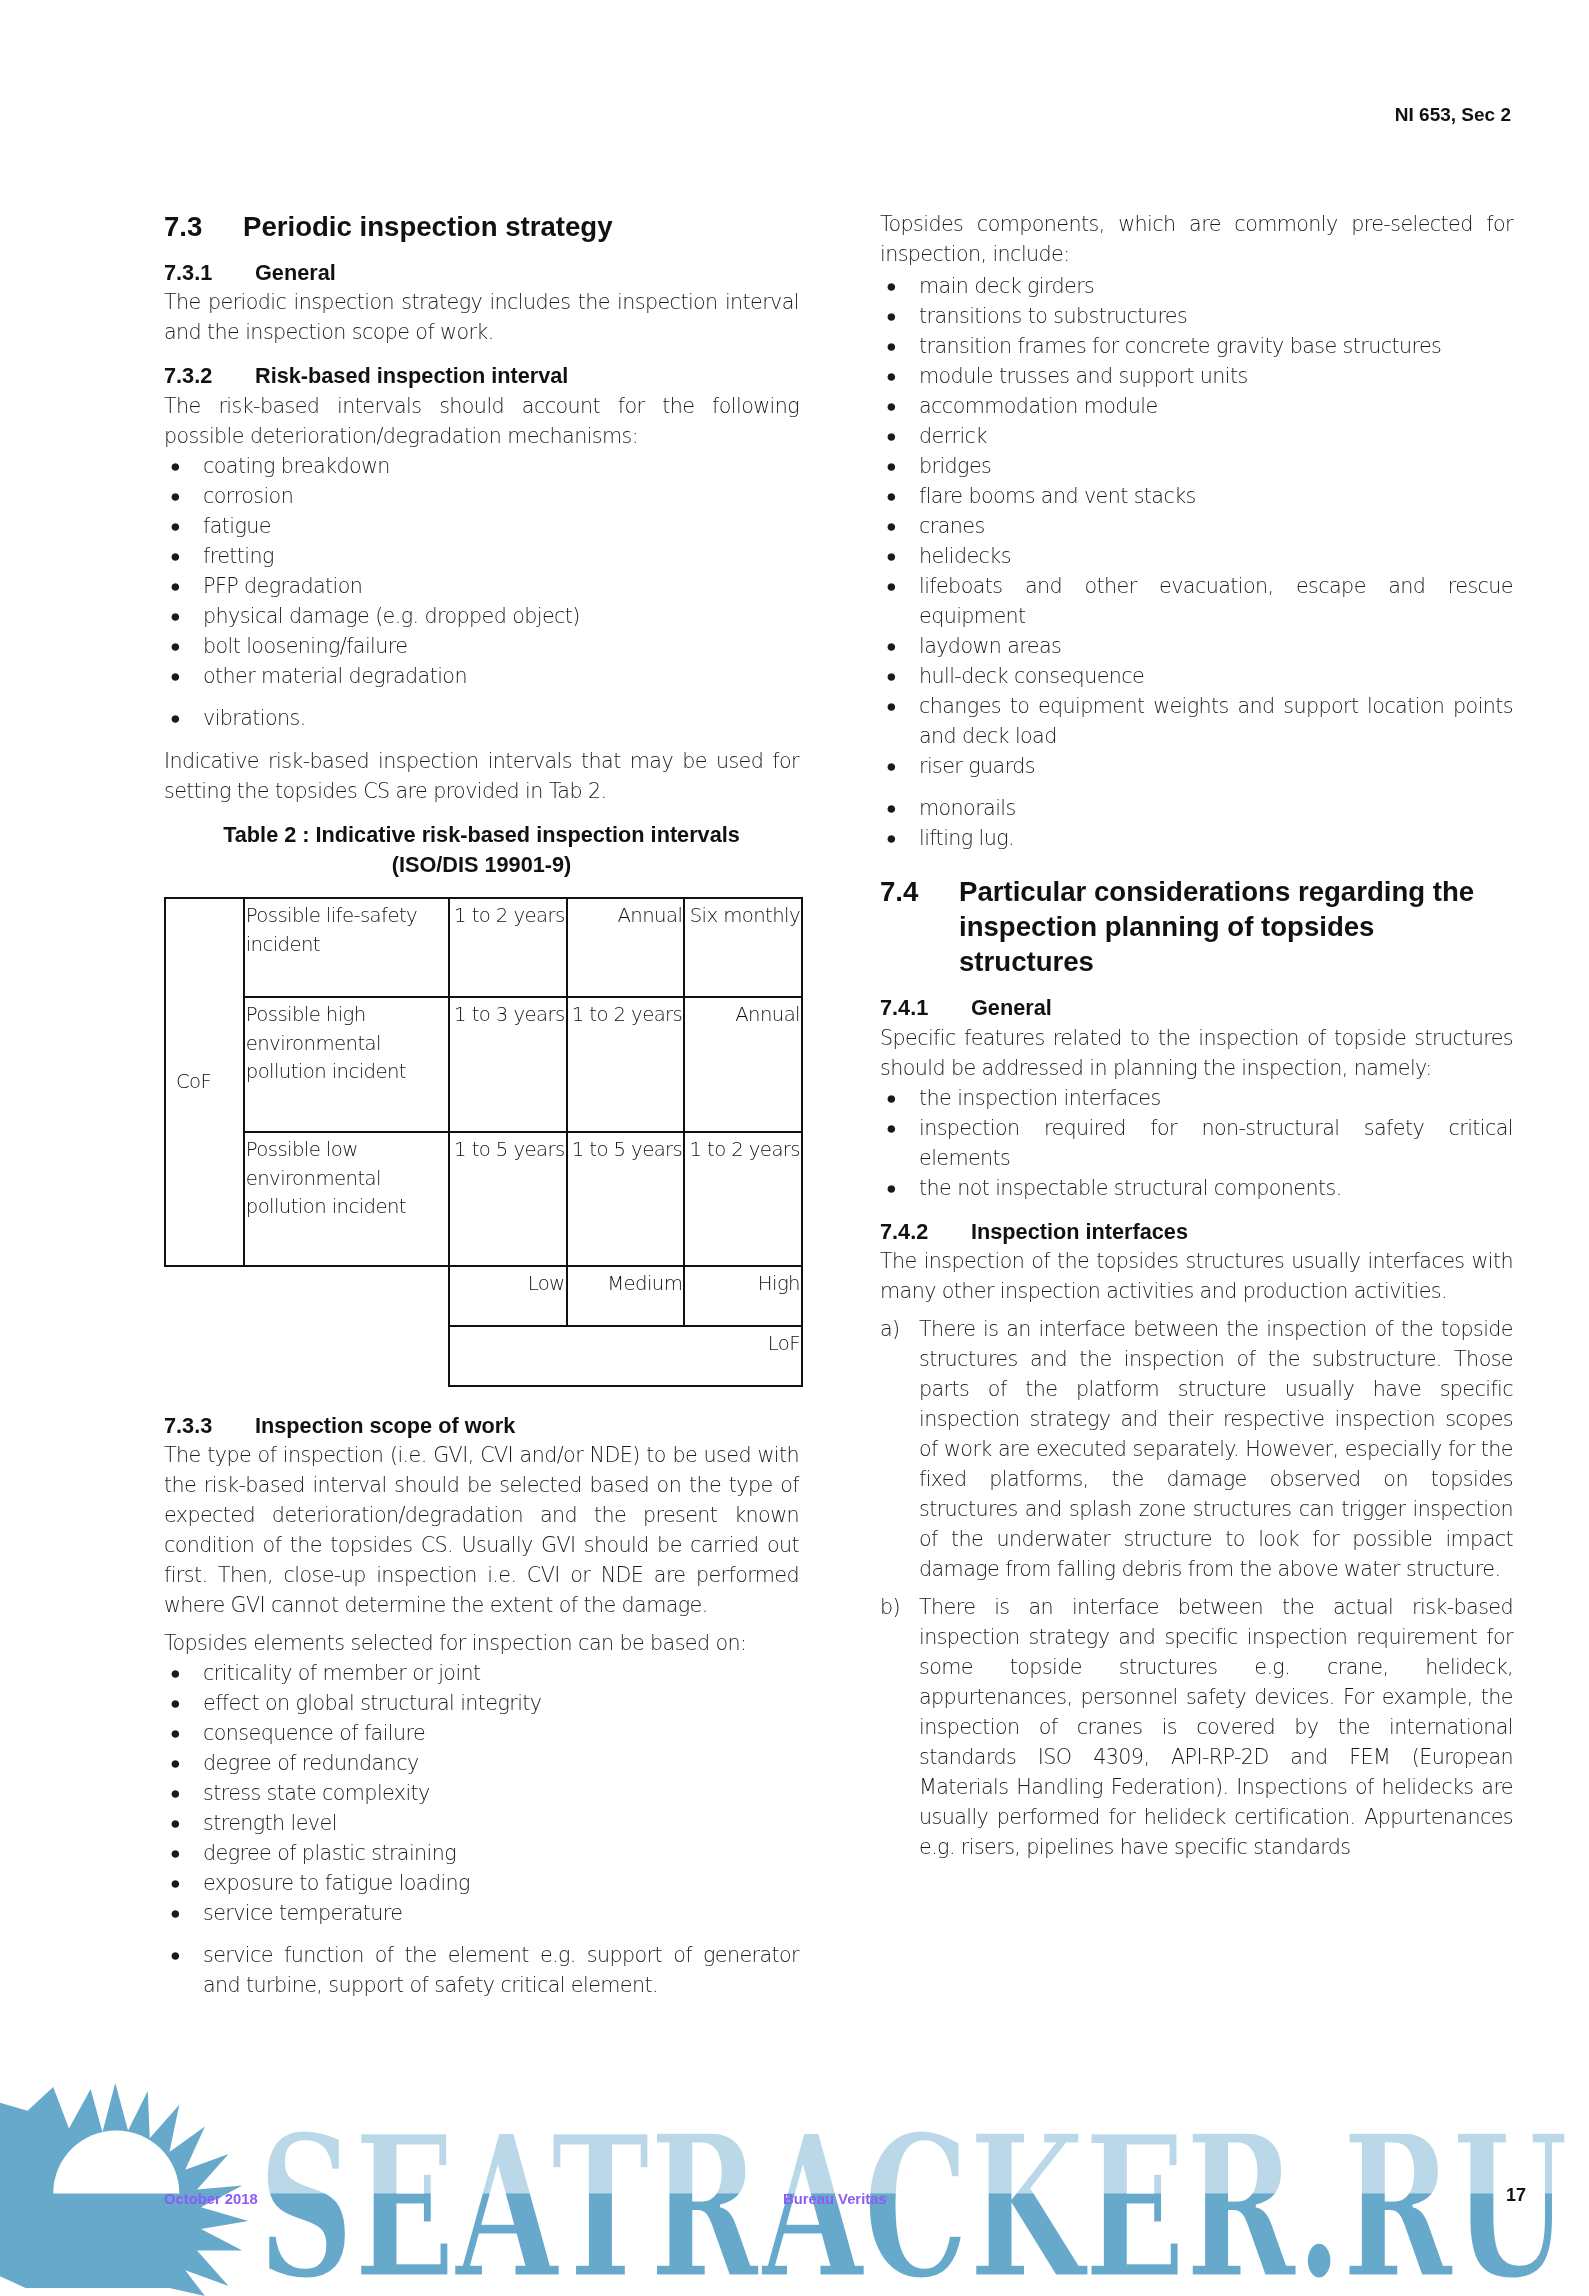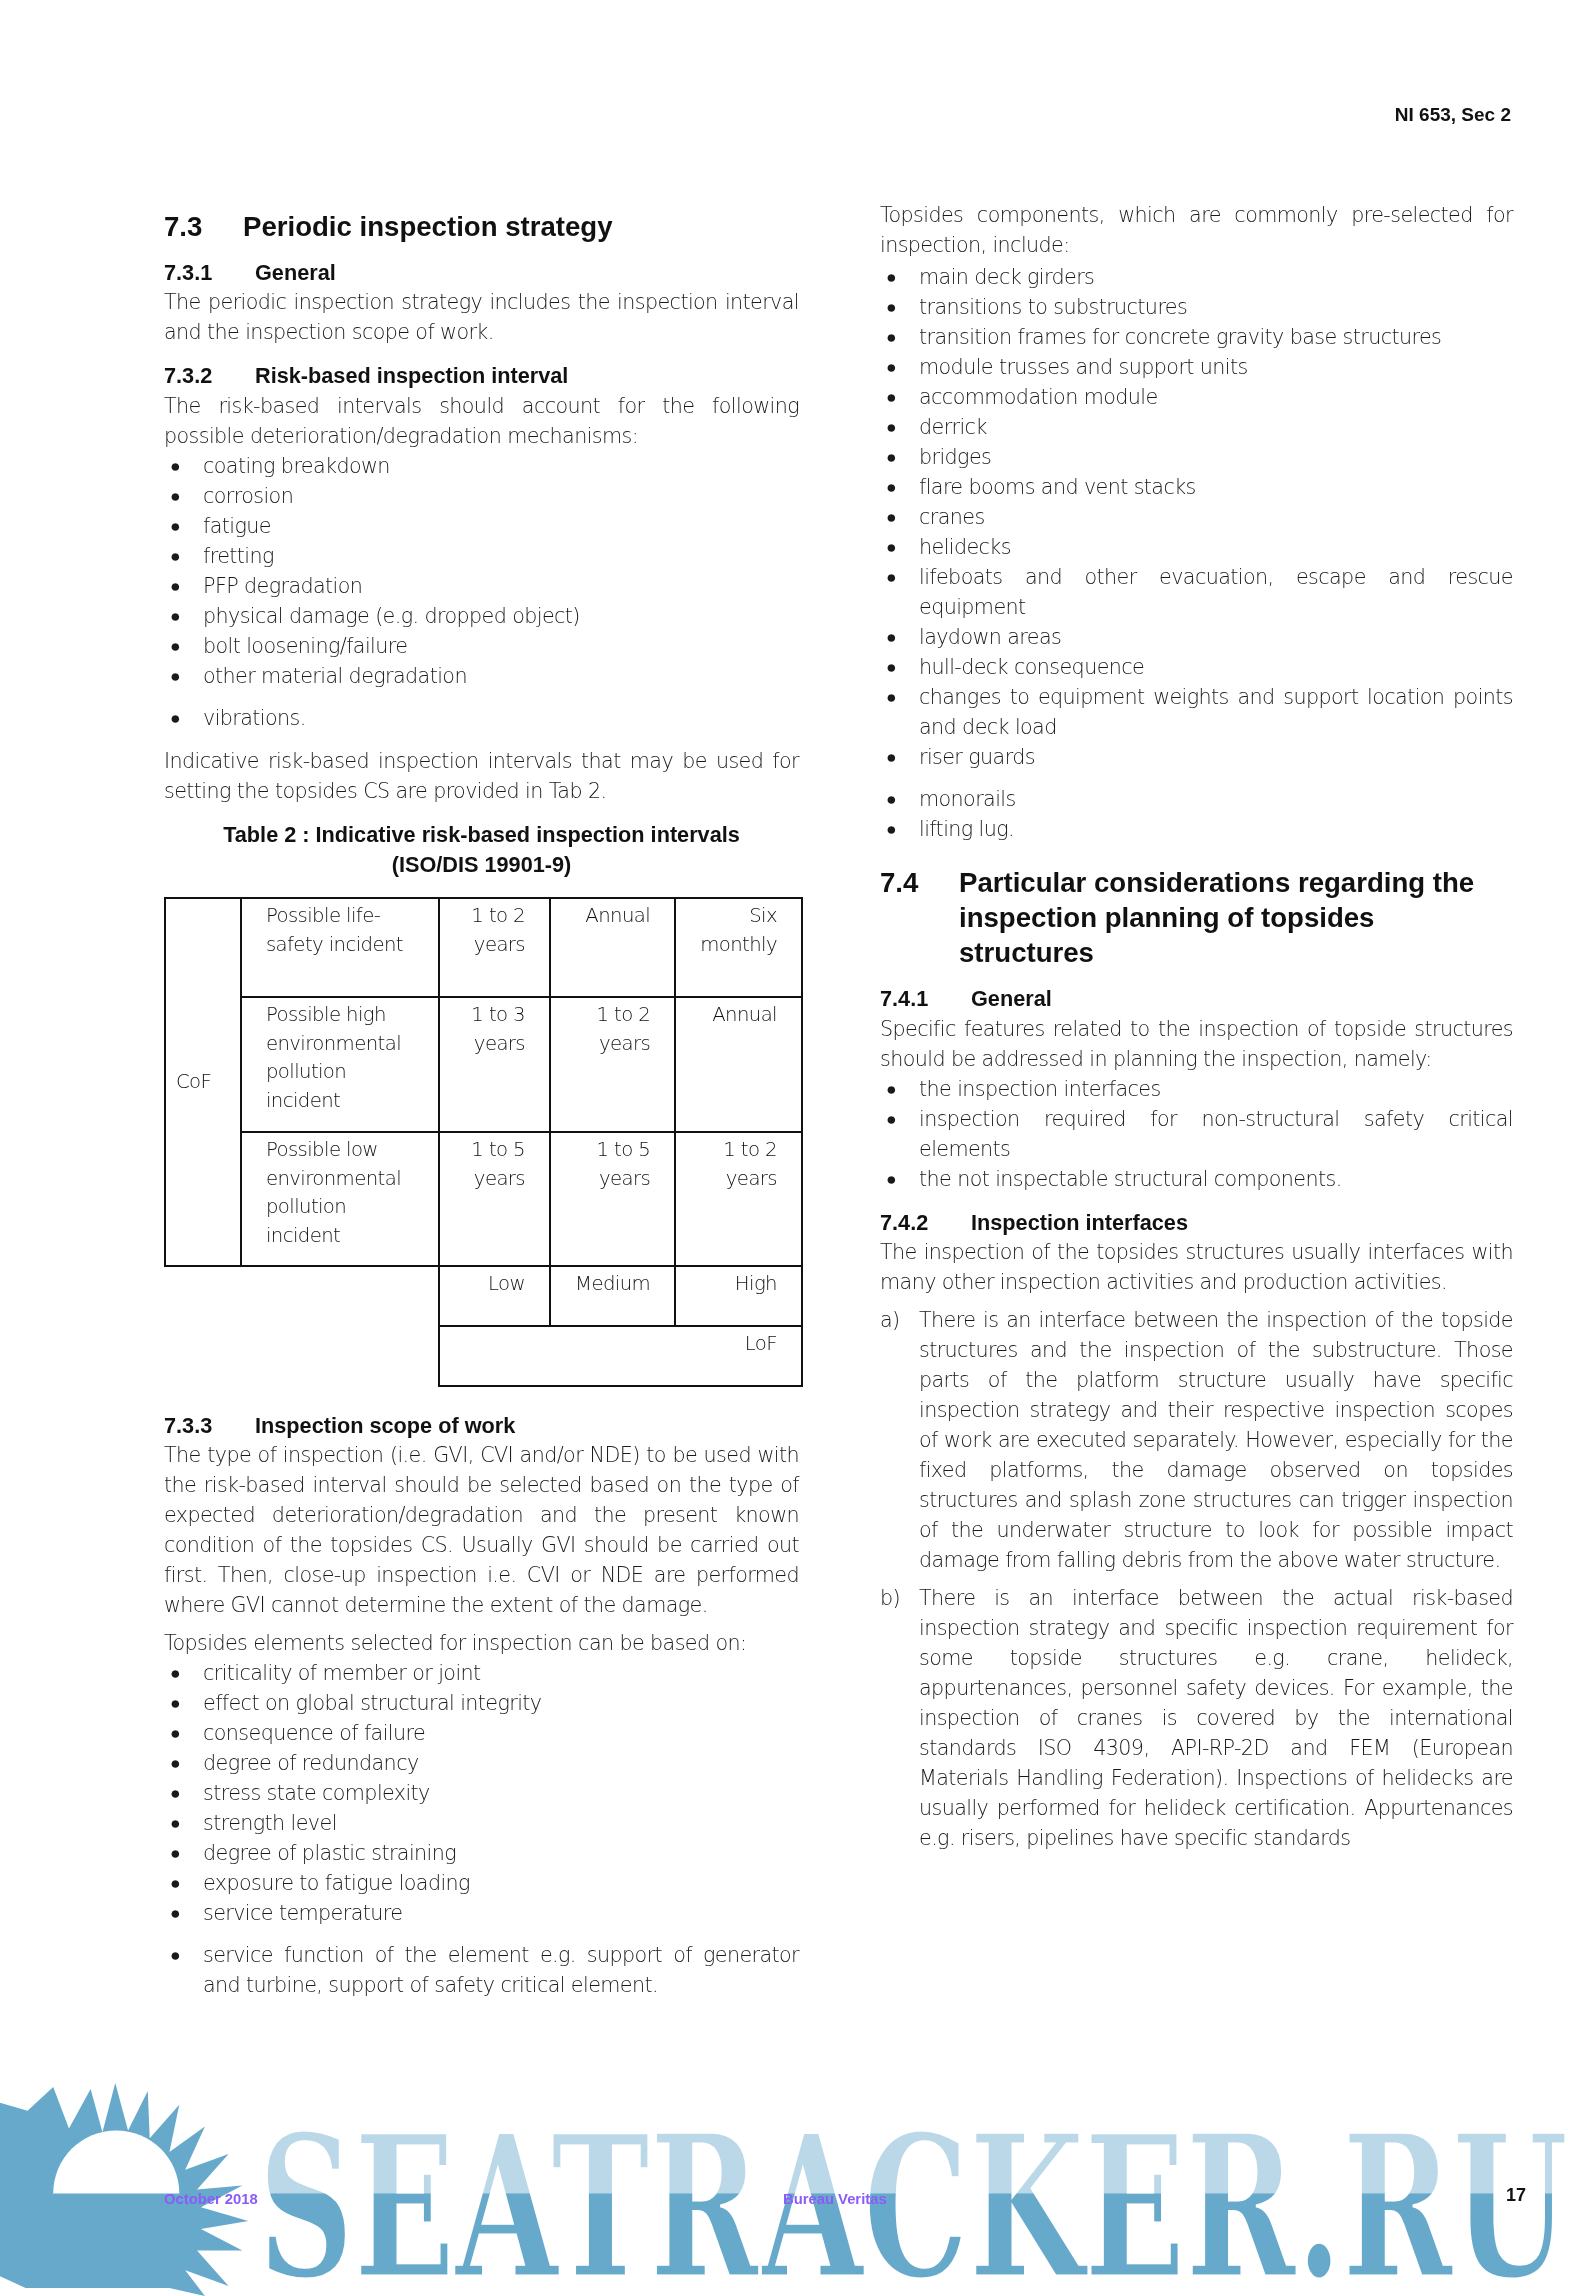--- a/index.html
+++ b/index.html
@@ -4,36 +4,36 @@
 <style>
   html, body { margin: 0; padding: 0; }
   body {
     width: 1590px; height: 2296px; background: #ffffff; position: relative; overflow: hidden;
     font-family: "DejaVu Sans", sans-serif; color: #111;
   }
   .abs { position: absolute; }
   .hdr-ref { right: 79px; top: 104px; font-family: "Liberation Sans", sans-serif; font-weight: bold; font-size: 19px; color:#111; }
   .col { position: absolute; width: 635px; }
   .col-left { left: 164px; top: 209px; }
-  .col-right { left: 880px; top: 200px; width: 633px; }
+  .col-right { left: 880px; top: 209px; width: 633px; }
   .body-text { font-family: "DejaVu Sans", sans-serif; font-size: 20.7px; line-height: 30px; letter-spacing: -0.6px; text-align: justify; color:#1a1a1a; font-weight: 300; }
   .h2 { font-family: "Liberation Sans", sans-serif; font-weight: bold; font-size: 27.6px; line-height: 35px; display: flex; color:#111; }
   .h2 .num { width: 79px; flex: none; }
   .h3 { font-family: "Liberation Sans", sans-serif; font-weight: bold; font-size: 21.7px; line-height: 29.6px; display:flex; color:#111; }
   .h3 .num { width: 91px; flex: none; }
   p { margin: 0; }
   ul.bul { list-style: none; margin: 0; padding: 0; }
   ul.bul li { position: relative; padding-left: 39px; }
   ul.bul li .dot { position: absolute; left: 5.9px; top: 0; font-size: 17.7px; }
   .gap-s { height: 7.9px; }
   .gap-m { height: 13.8px; }
   .gap-l { height: 21.7px; }
   .tab-title { font-family: "Liberation Sans", sans-serif; font-weight: bold; font-size: 21.7px; line-height: 29.6px; text-align: center; color:#111; }
   table.rbi { border-collapse: collapse; font-family: "DejaVu Sans", sans-serif; font-size: 19.7px; line-height: 28.6px; letter-spacing: -0.6px; font-weight: 300; }
-  table.rbi td { border: 2.5px solid #111; vertical-align: top; padding: 3px 24px; }
+  table.rbi td { border: 2.5px solid #111; vertical-align: top; padding: 3px 1px; }
   table.rbi td.c { text-align: right; }
   table.rbi td.blank { border: none; }
   table.rbi td.cof { vertical-align: middle; text-align: left; padding-left: 9.9px; }
   .alpha li { position: relative; padding-left: 39px; }
   .alpha .lbl { position: absolute; left: 0; top: 0; }
   .footer { font-family: "Liberation Sans", sans-serif; font-weight: bold; font-size: 14.8px; color: #8b5cf6; }
   .pageno { font-family: "Liberation Sans", sans-serif; font-weight: bold; font-size: 18px; color:#111;margin-left:21px; }
   .wm { position: absolute; left: 0; top: 2083px; width: 1590px; height: 213px; pointer-events: none; }
 </style>
 </head>

